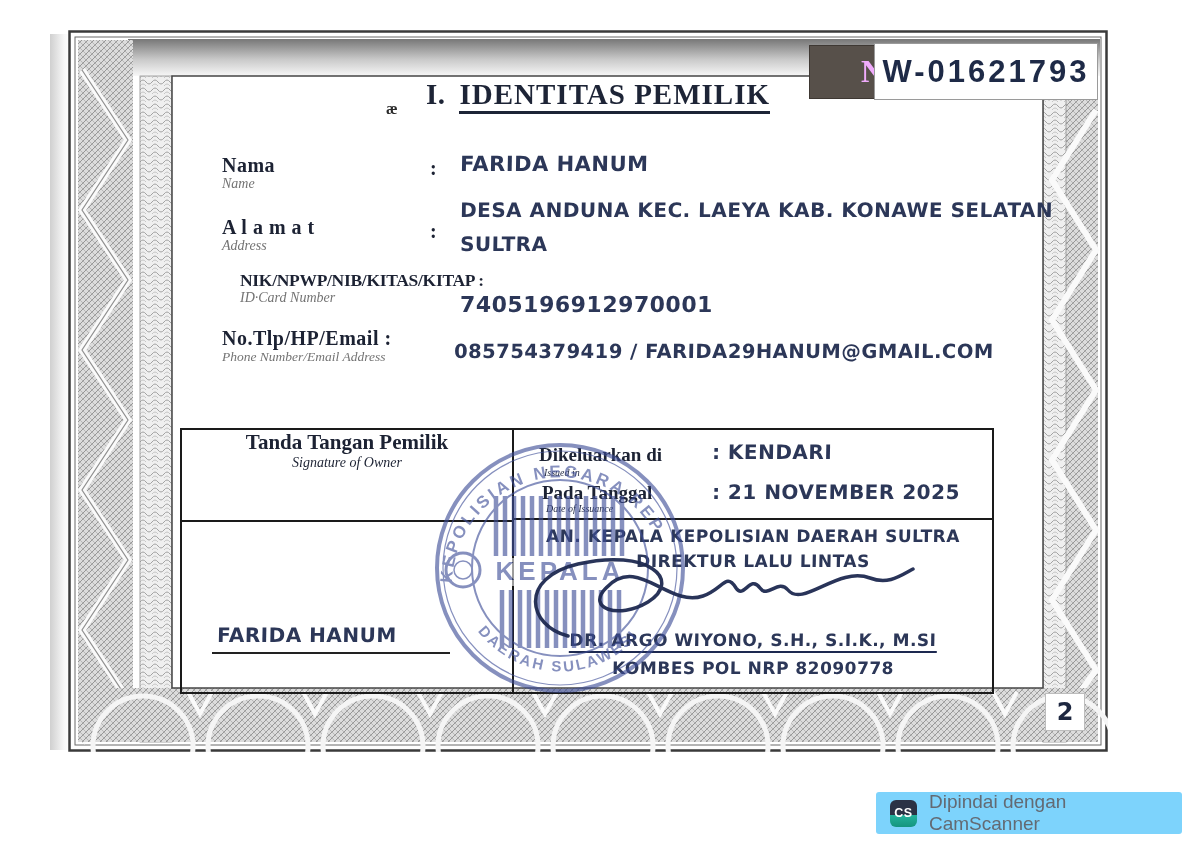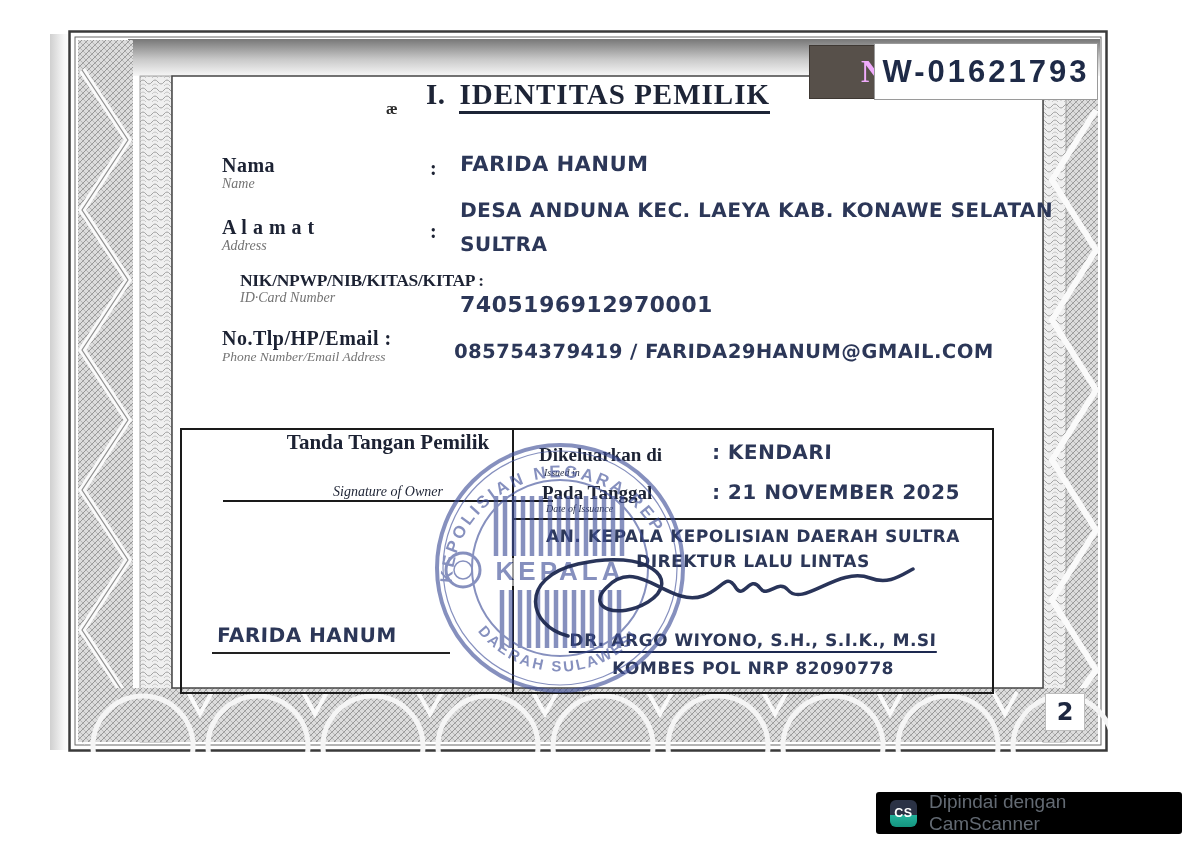--- a/index.html
+++ b/index.html
@@ -35,40 +35,40 @@
   .subtitle{font-size:17px;font-style:italic;letter-spacing:1.5px;margin-top:3px;color:#2a3147;}
   
   .flabel{position:absolute;color:#1c2233;}
   .flabel .main{font-weight:700;font-size:20px;letter-spacing:.5px;}
   .flabel .sub{font-style:italic;font-size:14px;margin-top:-1px;color:#737373;}
   .colon{position:absolute;font-weight:700;font-size:20px;color:#1c2233;}
   .fvalue{position:absolute;font-size:21px;}
   
   .sig-table{left:112px;top:398px;width:810px;height:262px;border:2px solid #1a1a1a;z-index:2;}
   .cell{position:absolute;box-sizing:border-box;}
-  .tl{left:0;top:0;width:330px;height:72px;border-bottom:2px solid #1a1a1a;
-      display:flex;flex-direction:column;align-items:center;justify-content:space-between;color:#1c2233;margin-left:41px;}
+  .tl{left:0;top:0;width:330px;height:92px;border-bottom:2px solid #1a1a1a;
+      display:flex;flex-direction:column;align-items:center;justify-content:flex-start;color:#1c2233;}
   .tl .main{font-weight:700;font-size:21px;}
   .tl .sub{font-style:italic;font-size:14px;}
   .tr{left:330px;top:0;width:480px;height:90px;border-left:2px solid #1a1a1a;border-bottom:2px solid #1a1a1a;color:#1c2233;}
   .bl{left:0;top:90px;width:330px;height:172px;}
   .br{left:330px;top:90px;width:480px;height:172px;border-left:2px solid #1a1a1a;text-align:center;}
   .lab2{position:absolute;font-weight:700;font-size:19px;}
   .sub2{position:absolute;font-style:italic;font-size:10px;color:#2a3147;}
   .sig-line{position:absolute;left:30px;top:132px;width:238px;border-bottom:2px solid #222;}
   .name-underline{border-bottom:2px solid #1d2950;padding-bottom:1px;}
   
   .stamp{left:362px;top:408px;width:260px;height:260px;z-index:3;opacity:.62;pointer-events:none;}
   .flourish{left:430px;top:508px;width:440px;height:120px;z-index:3;pointer-events:none;}
   
   .page-badge{left:977px;top:663px;width:38px;height:36px;background:#fff;border:1px solid #bdbdbd;
     display:flex;align-items:center;justify-content:center;z-index:4;
     font-family:"DejaVu Sans", sans-serif;font-weight:700;font-size:24px;color:#1d2740;}
   
-  .cs-badge{left:876px;top:792px;width:306px;height:42px;background:#000000;border-radius:3px;
+  .cs-badge{left:876px;top:792px;width:306px;height:42px;background:#7dd3fc;border-radius:3px;
     display:flex;align-items:center;gap:12px;padding-left:14px;box-sizing:border-box;z-index:5;
     font-family:"Liberation Sans", sans-serif;}
   .cs-icon{width:27px;height:27px;border-radius:6px;display:flex;align-items:center;justify-content:center;
     background:linear-gradient(180deg,#2b3245 0%,#2b3245 55%,#24b29c 55%,#14957f 100%);
     color:#fff;font-size:12.5px;font-weight:700;letter-spacing:.5px;}
   .cs-text{font-size:19px;color:#636a73;}
 </style>
 </head>
 <body>
 

